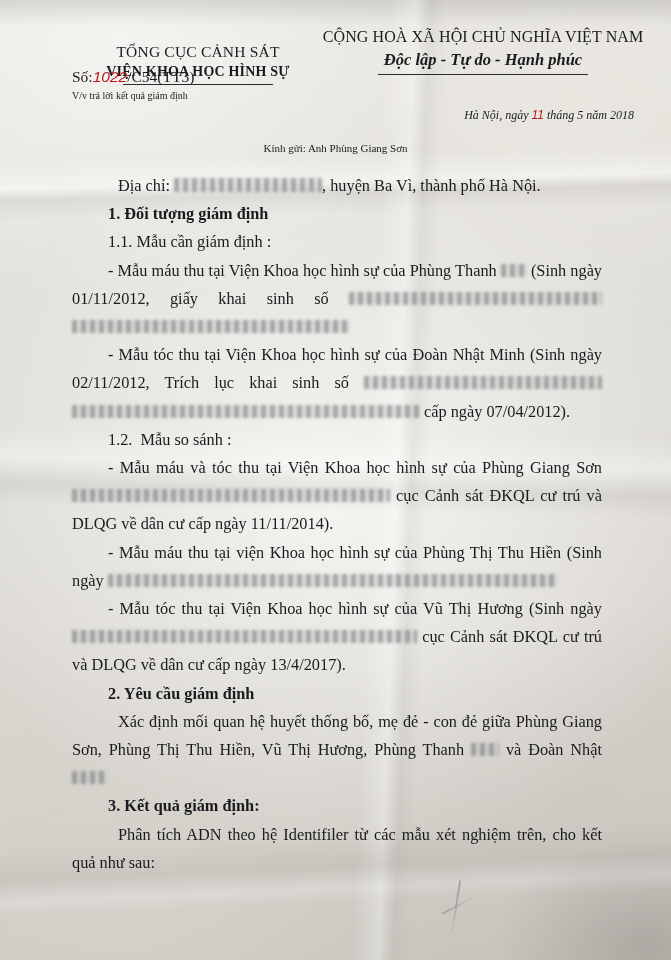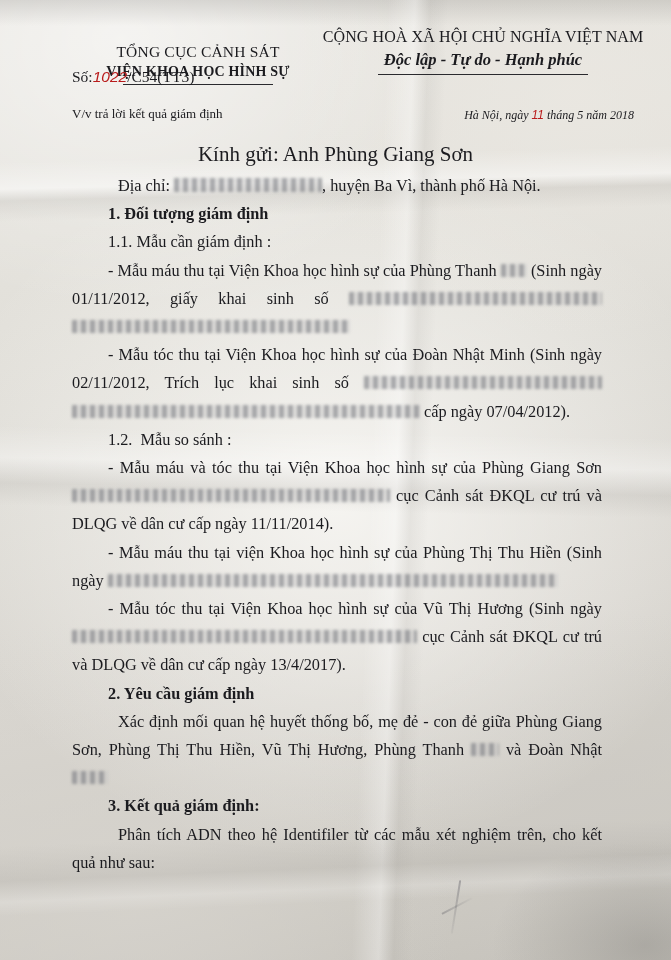--- a/index.html
+++ b/index.html
@@ -83,22 +83,22 @@
   .ttl-left .l2 { font-size: 14px; font-weight: 700; letter-spacing: .2px; white-space: nowrap;}
   .ul-sm {
     width: 150px; height: 1px; background: #2a2a2e;
     margin: 2px auto 0 auto;
   }
   .so-line {
     left: 72px; top: 68px; width: 260px;
     font-size: 15.5px;
   }
   .vv-line {
-    left: 72px; top: 106px; width: 300px;
-    font-size: 13px;
+    left: 72px; top: 90px; width: 300px;
+    font-size: 10px;
   }
 
   .ttl-right {
     left: 318px; top: 26px; width: 330px;
     text-align: center;
     line-height: 1.4;
   }
   .ttl-right .r1 { font-size: 16px; font-weight: 400; letter-spacing: .1px; white-space: nowrap;}
   .ttl-right .r2 { font-size: 16.5px; font-weight: 700; font-style: italic; }
   .ul-md { width: 210px; height: 1px; background: #2a2a2e; margin: 3px auto 0 auto; }
@@ -106,21 +106,21 @@
   .date-line {
     left: 364px; top: 108px; width: 270px;
     font-size: 12px; font-style: italic;
     white-space: nowrap;
     text-align: right;
   }
 
   .kinh-gui {
     left: 0; top: 142px; width: 671px;
     text-align: center;
-    font-size: 21px;
+    font-size: 11px;
   }
 
   .body-blk {
     position: absolute;
     left: 72px; top: 172px; width: 530px;
     font-size: 16.3px;
     line-height: 28.2px;
     text-align: justify;
   }
   .body-blk p { margin: 0 0 0 0; }

